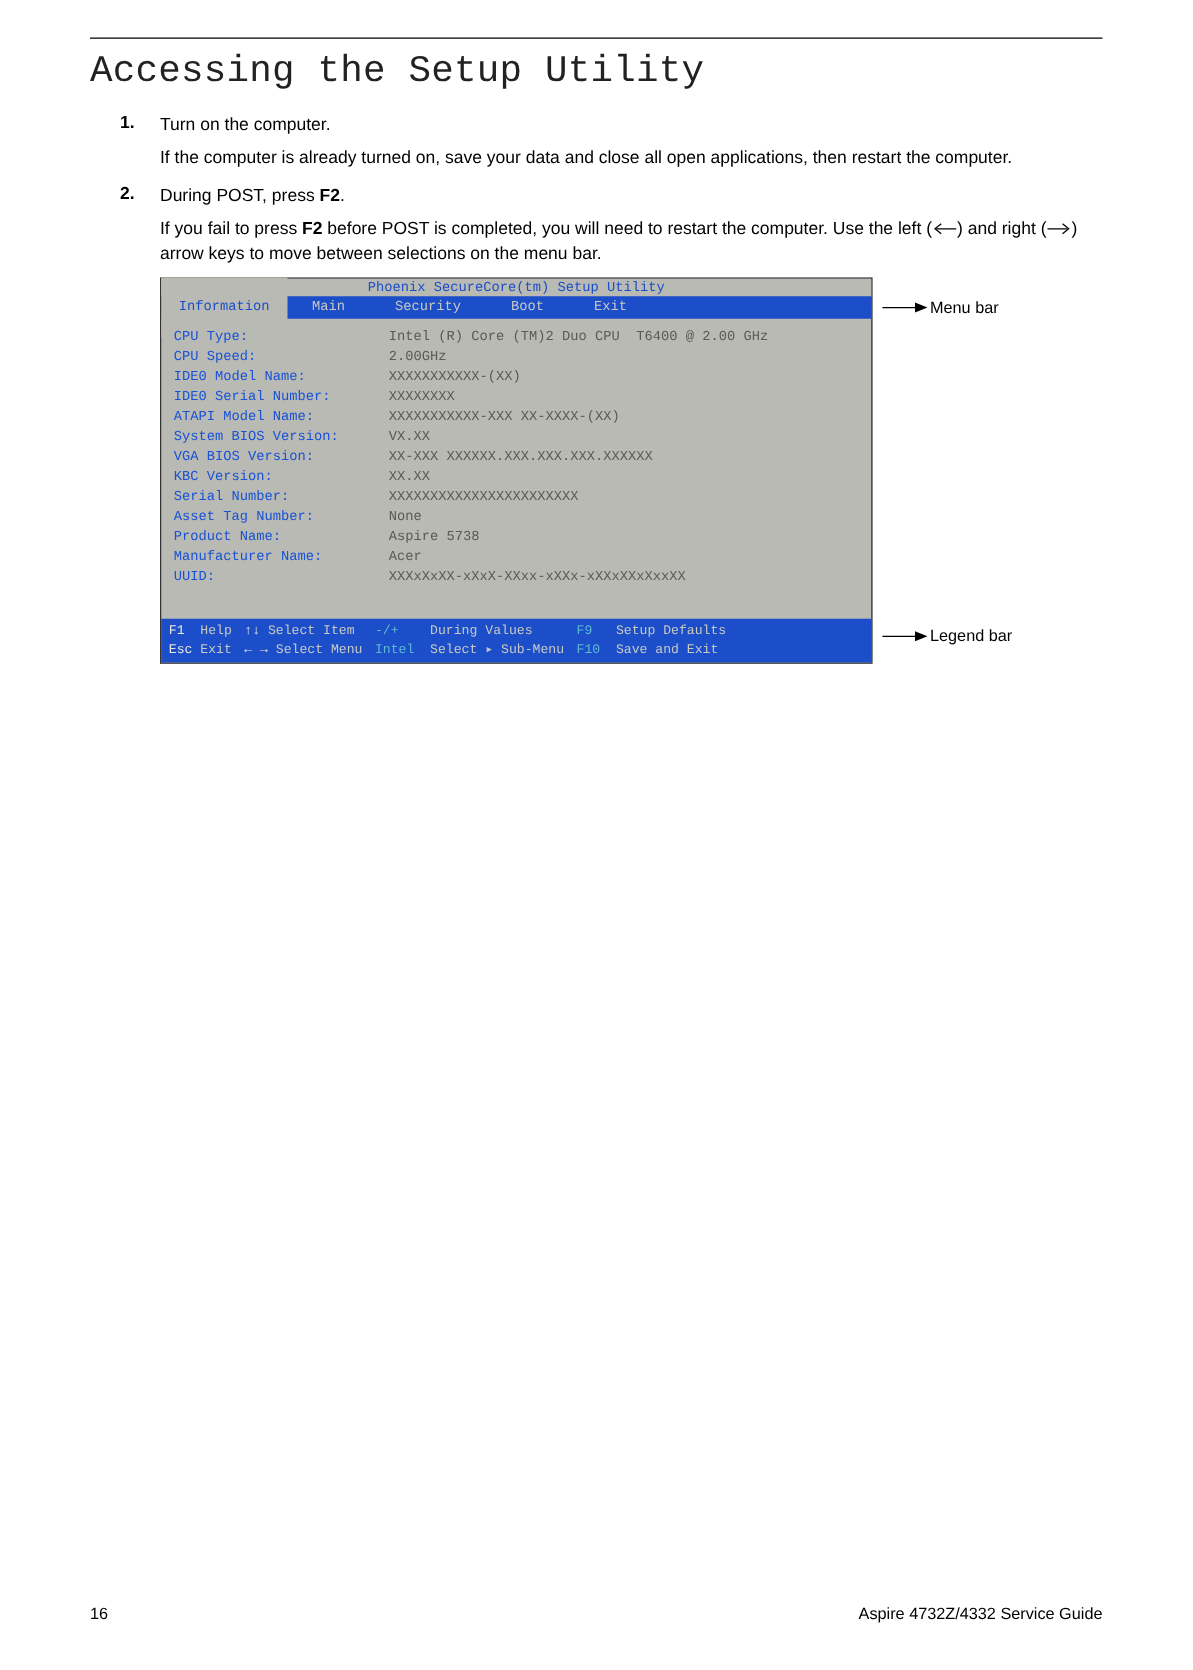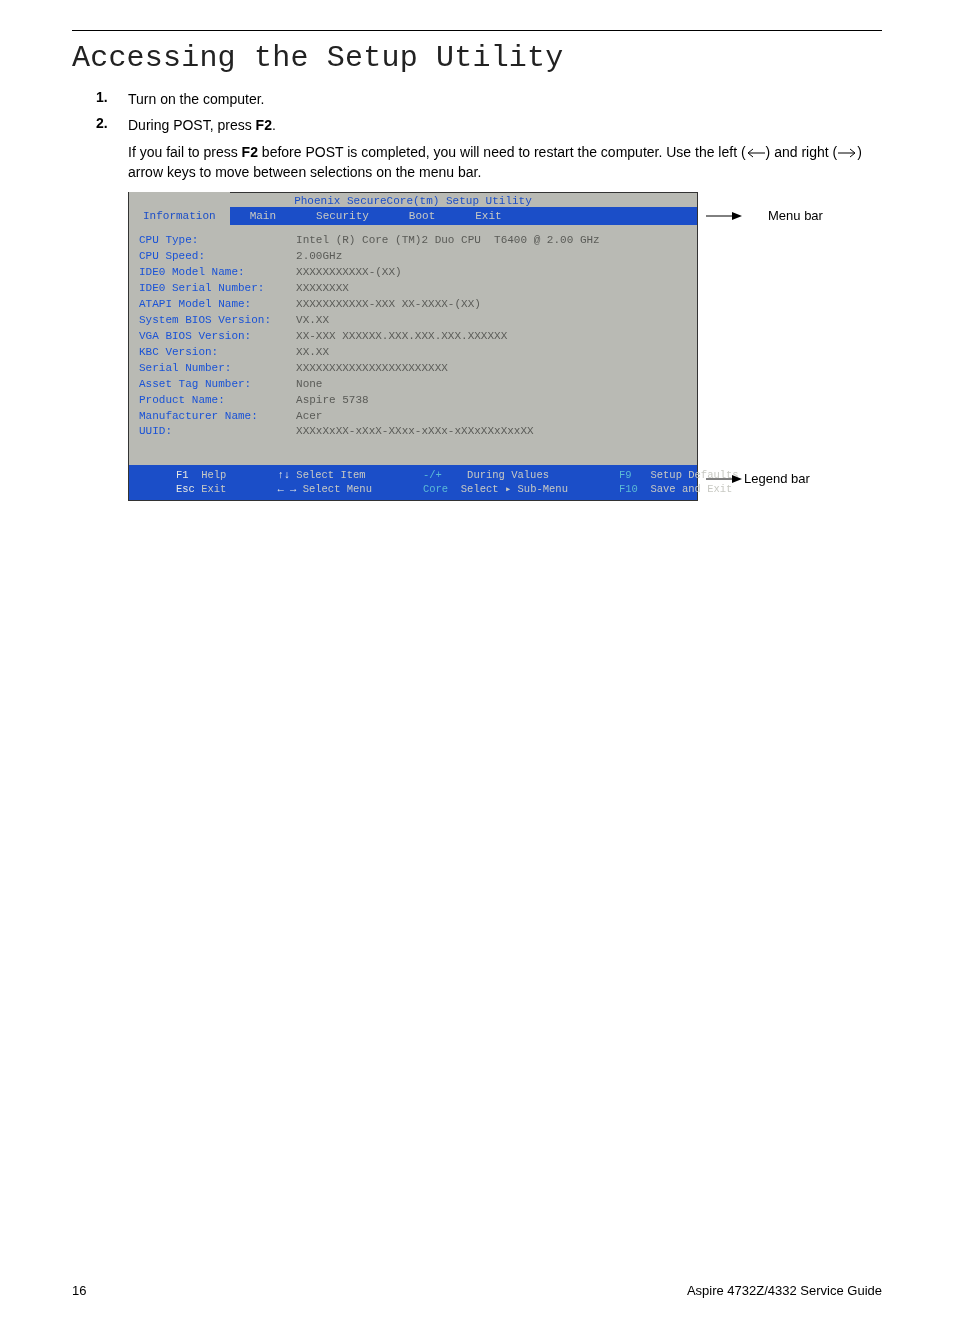--- a/index.html
+++ b/index.html
@@ -98,32 +98,32 @@
   }
   .bios-col-labels {
     color: #1952d6;
     line-height: 1.45;
     white-space: pre;
   }
   .bios-col-values {
     color: #5a5b57;
     line-height: 1.45;
     white-space: pre;
-    margin-left: 25px;
+    margin-left: 40px;
   }
   .bios-legend {
     background: #1b4ec8;
     color: #c8c9c3;
     padding: 3px 6px;
     display: flex;
     gap: 10px;
     font-size: 10.5px;
     line-height: 1.35;
   }
-  .lg-col { display: flex; flex-direction: column; margin-left: 41px; }
+  .lg-col { display: flex; flex-direction: column; }
   .lg-key { color: #e8e9e3; }
   .lg-act { color: #5bbad6; }
   .lg-pair { white-space: nowrap; }
 
   .callout {
     display: flex;
     align-items: center;
     font-size: 13px;
     color: #000;
   }
@@ -148,20 +148,21 @@
 <body>
 
 <div class="page">
   <div class="hr-top"></div>
   <h1 class="heading">Accessing the Setup Utility</h1>
 
   <div class="ol-row">
     <div class="ol-num">1.</div>
     <div class="ol-body">Turn on the computer.</div>
   </div>
+  <p class="sub-para">If the computer is already turned on, save your data and close all open applications, then restart the computer.</p>
 
   <div class="ol-row">
     <div class="ol-num">2.</div>
     <div class="ol-body">
       <span>During POST, press </span><span class="bold">F2</span><span>.</span>
     </div>
   </div>
   <p class="sub-para">
     <span>If you fail to press </span><span class="bold">F2</span><span> before POST is completed, you will need to restart the computer. Use the left (</span><svg class="arrow-icon" width="20" height="10" viewBox="0 0 20 10">
         <line x1="19" y1="5" x2="3" y2="5" stroke="#000" stroke-width="1"></line>
@@ -214,31 +215,31 @@
         <div class="lg-col">
           <span class="lg-pair"><span class="lg-key">F1</span>&nbsp;&nbsp;<span>Help</span></span>
           <span class="lg-pair"><span class="lg-key">Esc</span>&nbsp;<span>Exit</span></span>
         </div>
         <div class="lg-col">
           <span class="lg-pair"><span class="lg-key">↑↓</span>&nbsp;<span>Select Item</span></span>
           <span class="lg-pair"><span class="lg-key">← →</span>&nbsp;<span>Select Menu</span></span>
         </div>
         <div class="lg-col">
           <span class="lg-pair"><span class="lg-act">-/+</span>&nbsp;&nbsp;&nbsp;&nbsp;<span>During Values</span></span>
-          <span class="lg-pair"><span class="lg-act">Core</span>&nbsp;&nbsp;<span>Select  ▸ Sub-Menu</span></span>
+          <span class="lg-pair"><span class="lg-act">Intel</span>&nbsp;&nbsp;<span>Select  ▸ Sub-Menu</span></span>
         </div>
         <div class="lg-col">
           <span class="lg-pair"><span class="lg-act">F9</span>&nbsp;&nbsp;&nbsp;<span>Setup Defaults</span></span>
           <span class="lg-pair"><span class="lg-act">F10</span>&nbsp;&nbsp;<span>Save and Exit</span></span>
         </div>
       </div>
     </div>
 
     <div style="display:flex; flex-direction:column; justify-content:space-between; height:300px; margin-left:6px;">
-      <div class="callout" style="margin-top:16px;gap:24px;">
+      <div class="callout" style="margin-top:16px;">
         <svg class="callout-arrow" width="40" height="10" viewBox="0 0 40 10">
           <line x1="2" y1="5" x2="30" y2="5" stroke="#000" stroke-width="1"></line>
           <polygon points="28,1 38,5 28,9" fill="#000"></polygon>
         </svg>
         <span>Menu bar</span>
       </div>
       <div class="callout" style="margin-bottom:6px;">
         <svg class="callout-arrow" width="40" height="10" viewBox="0 0 40 10">
           <line x1="2" y1="5" x2="30" y2="5" stroke="#000" stroke-width="1"></line>
           <polygon points="28,1 38,5 28,9" fill="#000"></polygon>

